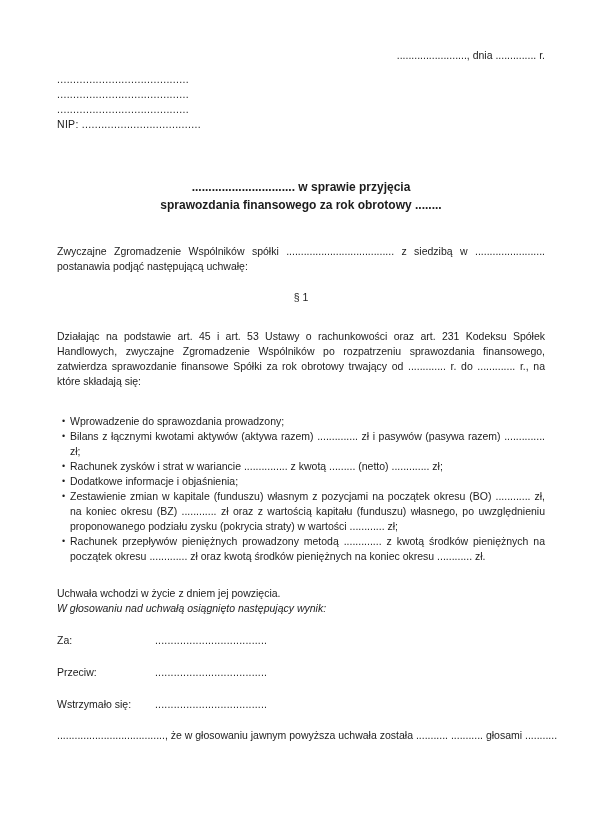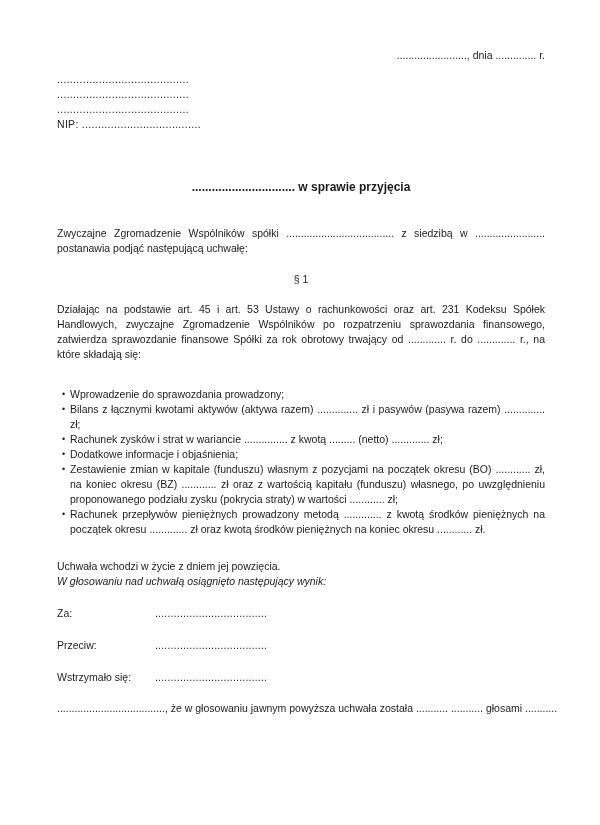--- a/index.html
+++ b/index.html
@@ -43,21 +43,21 @@
   }
   .intro {
     margin-top: 30px;
     text-align: justify;
   }
   .section-mark {
     margin-top: 16px;
     text-align: center;
   }
   .legal {
-    margin-top: 15px;
+    margin-top: 24px;
     text-align: justify;
   }
   ul.bullets {
     list-style: none;
     margin: 25px 0 0 0;
     padding: 0 0 0 5px;
   }
   ul.bullets li {
     display: flex;
   }
@@ -102,20 +102,21 @@
 
   <div class="header-block">
     <div>.........................................</div>
     <div>.........................................</div>
     <div>.........................................</div>
     <div>NIP: .....................................</div>
   </div>
 
   <div class="title">
     <div>............................... w sprawie przyjęcia</div>
+    <div>sprawozdania finansowego za rok obrotowy ........</div>
   </div>
 
   <p class="para intro">Zwyczajne Zgromadzenie Wspólników spółki ..................................... z siedzibą w ........................ postanawia podjąć następującą uchwałę:</p>
 
   <div class="section-mark">§ 1</div>
 
   <p class="para legal">Działając na podstawie art. 45 i art. 53 Ustawy o rachunkowości oraz art. 231 Kodeksu Spółek Handlowych, zwyczajne Zgromadzenie Wspólników po rozpatrzeniu sprawozdania finansowego, zatwierdza sprawozdanie finansowe Spółki za rok obrotowy trwający od ............. r. do ............. r., na które składają się:</p>
 
   <ul class="bullets">
     <li>

